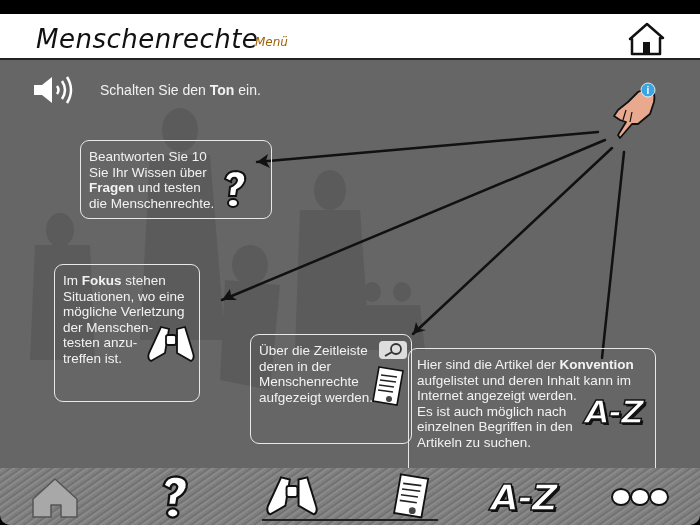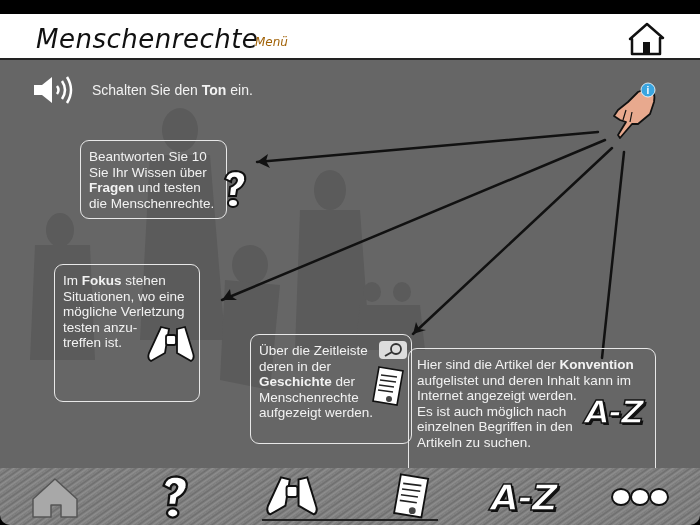--- a/index.html
+++ b/index.html
@@ -8,27 +8,27 @@
 
   .topbar { position: absolute; left: 0; top: 0; width: 700px; height: 14px; background: #000; }
   .header { position: absolute; left: 0; top: 14px; width: 700px; height: 46px; background: #fff; border-bottom: 2px solid #222; }
   .app-title { position: absolute; left: 36px; top: 10px; font-family: "DejaVu Sans", sans-serif; font-style: italic; font-size: 26px; color: #111; letter-spacing: 0.5px; font-weight: 300; }
   .menu-label { position: absolute; left: 255px; top: 21px; font-family: "DejaVu Sans", sans-serif; font-style: italic; font-size: 12px; color: #a16207; }
   .home-btn { position: absolute; left: 627px; top: 7px; width: 40px; height: 36px; cursor: pointer; }
 
   .main { position: absolute; left: 0; top: 60px; width: 700px; height: 408px; background: #666; overflow: hidden; }
   .bg-figures { position: absolute; inset: 0; }
 
-  .sound-row { position: absolute; left: 32px; top: 14px; display: flex; align-items: center; gap: 16px; cursor: pointer; }
+  .sound-row { position: absolute; left: 32px; top: 14px; display: flex; align-items: center; gap: 24px; cursor: pointer; }
   .sound-text { color: #f2f2f2; font-size: 14px; }
   .sound-text b { font-weight: bold; }
 
   .info-box { position: absolute; border: 1.5px solid #e8e8e8; border-radius: 9px; color: #f2f2f2; font-size: 13.5px; line-height: 15.5px; padding: 8px 8px; cursor: pointer; }
   .info-box b { font-weight: bold; }
-  .box-quiz { left: 80px; top: 80px; width: 147px; height: 79px; }
+  .box-quiz { left: 80px; top: 80px; width: 192px; height: 79px; }
   .box-focus { left: 54px; top: 204px; width: 146px; height: 138px; }
   .box-time { left: 250px; top: 274px; width: 162px; height: 110px; }
   .box-az { left: 408px; top: 288px; width: 248px; height: 136px; }
   .box-icon { position: absolute; }
 
   .pointer-hand { position: absolute; left: 608px; top: 20px; width: 52px; height: 60px; }
 
   .arrows { position: absolute; left: 0; top: 0; width: 700px; height: 408px; pointer-events: none; }
 
   .bottom-bar { position: absolute; left: 0; top: 468px; width: 700px; height: 57px;
@@ -111,35 +111,35 @@
     <svg class="box-icon" style="left:140px; top:28px;" width="28" height="40" viewBox="0 0 28 40">
       <path d="M4 10 Q6 2 15 2 Q26 3 24 12 Q22 18 16 21 L15 27 L8 27 L9 18 Q16 15 16 11 Q15 8 12 9 Q10 10 10 13 Z" fill="#fff" stroke="#111" stroke-width="2"></path>
       <ellipse cx="12" cy="34" rx="5" ry="4" fill="#fff" stroke="#111" stroke-width="2"></ellipse>
     </svg>
   </div>
 
   <div class="info-box box-focus">
     <div><span>Im </span><b>Fokus</b><span> stehen</span></div>
     <div>Situationen, wo eine</div>
     <div>mögliche Verletzung</div>
+    <div>der Menschen-</div>
     <div>testen anzu-</div>
     <div>treffen ist.</div>
     <svg class="box-icon" style="left:92px; top:58px;" width="48" height="44" viewBox="0 0 48 44">
       <g fill="#fff" stroke="#111" stroke-width="1.8">
         <path d="M14 4 L22 6 L18 30 L4 38 Q0 36 2 30 Z"></path>
         <path d="M30 6 L38 4 L46 30 Q48 36 44 38 L30 30 Z"></path>
         <rect x="19" y="12" width="10" height="10" rx="2"></rect>
       </g>
     </svg>
   </div>
 
   <div class="info-box box-time">
     <div>Über die Zeitleiste</div>
     <div>deren in der</div>
-    <div><b>Geschichte</b><span> der</span></div>
     <div>Menschenrechte</div>
     <div>aufgezeigt werden.</div>
     <div class="box-icon" style="left:128px; top:6px; width:28px; height:18px; background:#ddd; border-radius:4px;">
       <svg width="28" height="18" viewBox="0 0 28 18">
         <circle cx="17" cy="8" r="5" fill="none" stroke="#333" stroke-width="1.8"></circle>
         <line x1="13" y1="11" x2="6" y2="15" stroke="#333" stroke-width="2"></line>
       </svg>
     </div>
     <svg class="box-icon" style="left:116px; top:30px;" width="40" height="44" viewBox="0 0 40 44">
       <path d="M12 2 L36 6 L30 40 L6 36 Z" fill="#fff" stroke="#111" stroke-width="1.6"></path>

